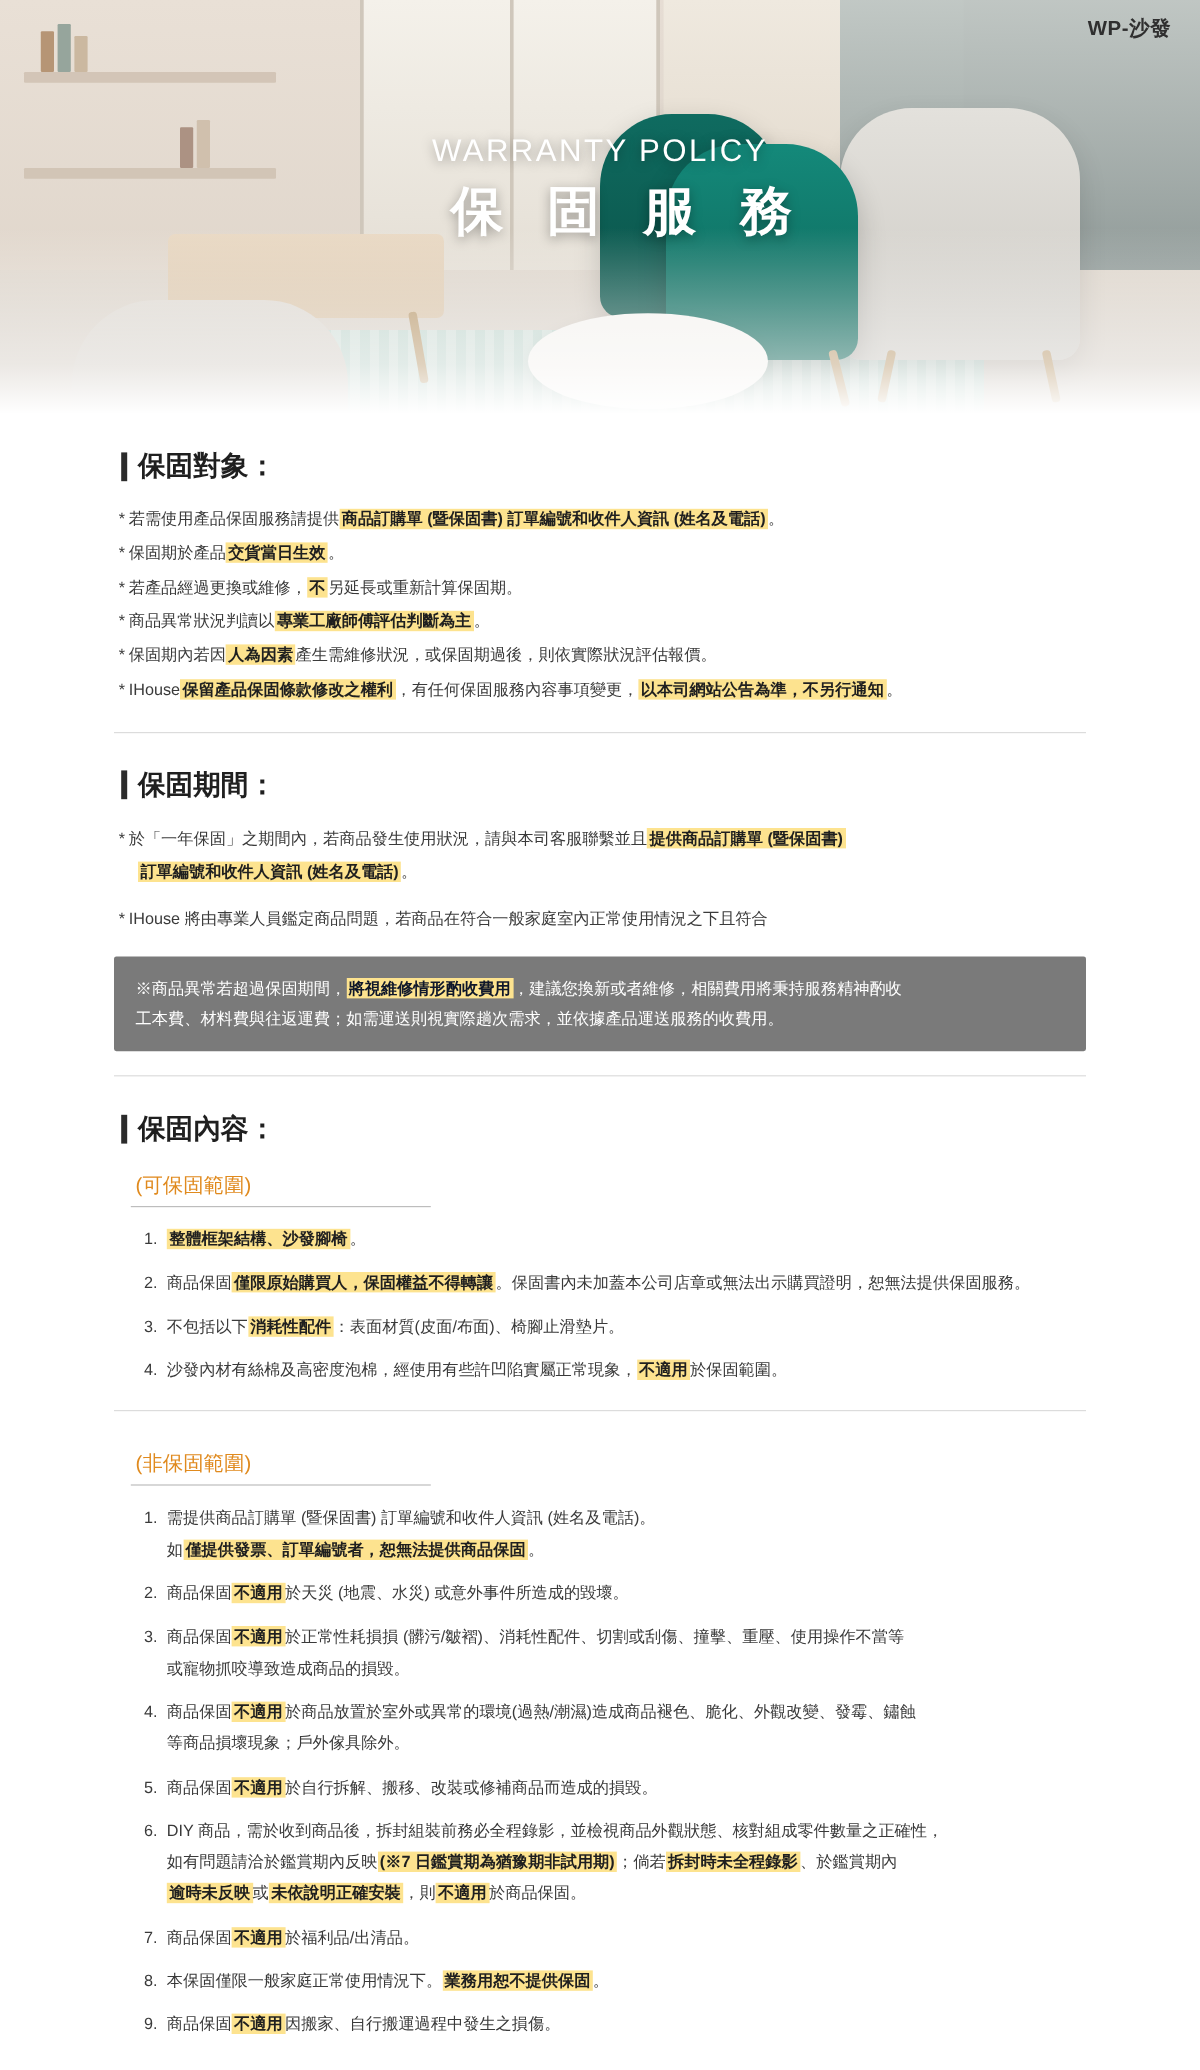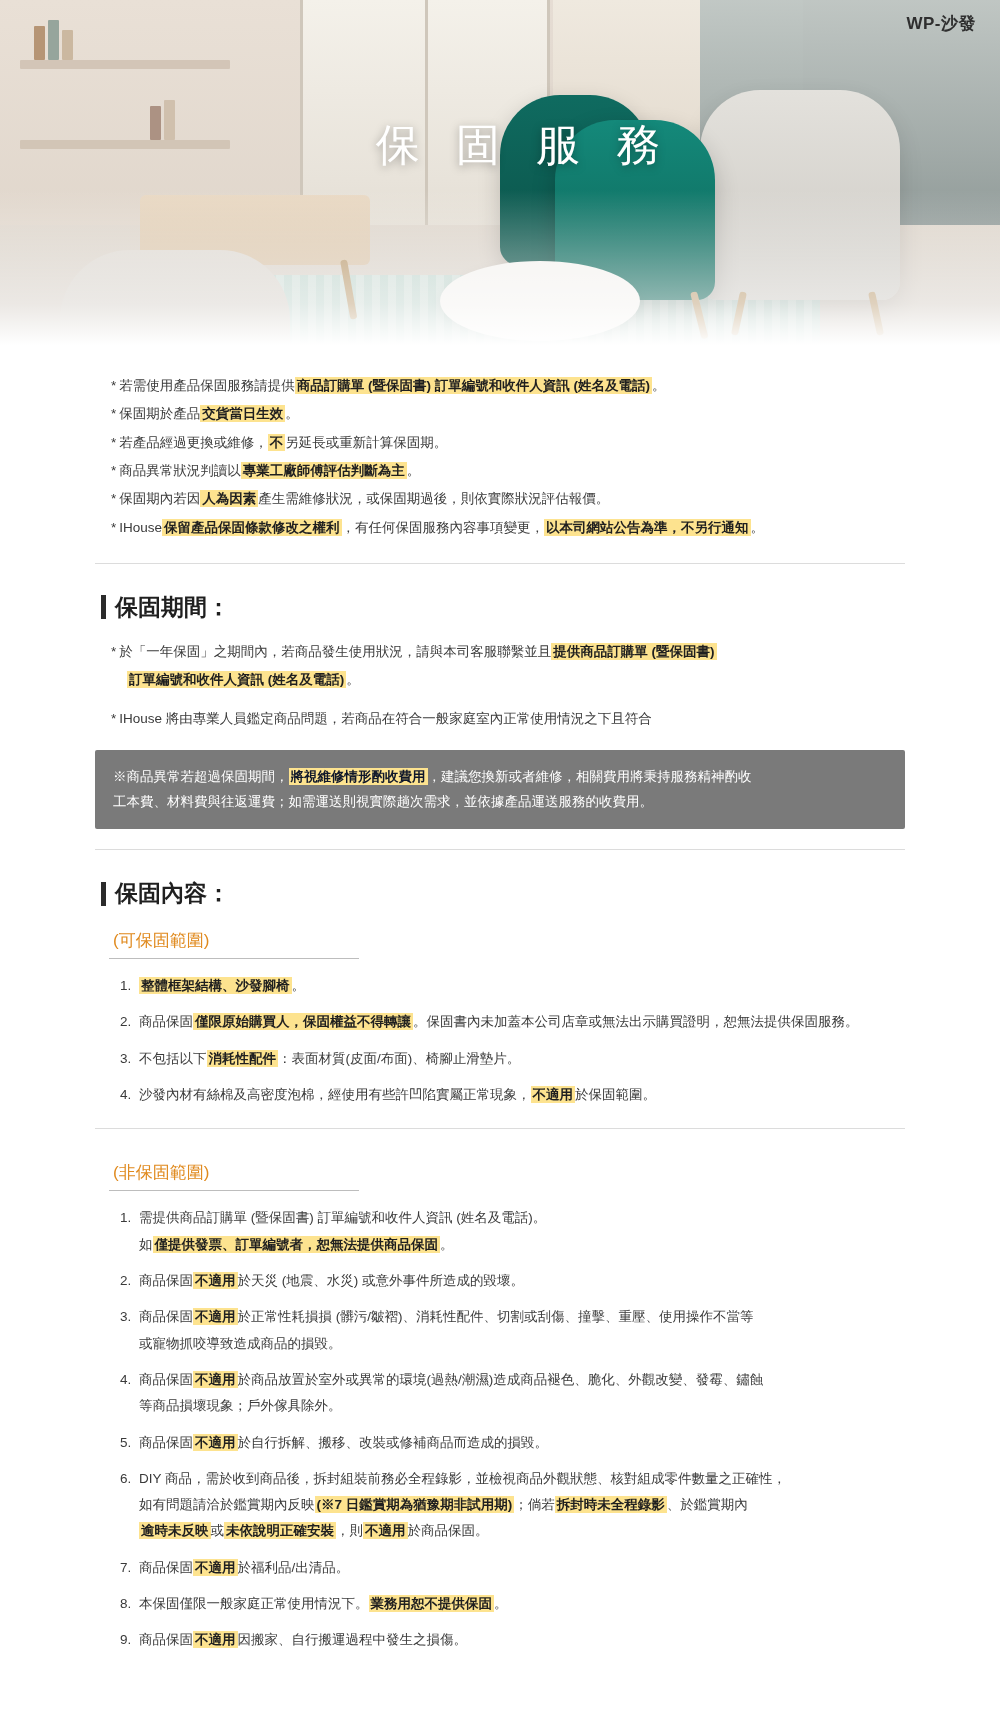--- a/index.html
+++ b/index.html
@@ -111,39 +111,39 @@
     font-size:17px; font-weight:bold; color:#2f2f2f; letter-spacing:.5px;
   }
   .hero-title-wrap {
     position:absolute; left:0; right:0; top:110px; text-align:center;
     color:#ffffff; text-shadow:0 2px 10px rgba(0,0,0,.35);
   }
   .hero-en {
     font-size:26px; letter-spacing:2px; font-weight:300;
   }
   .hero-zh {
-    font-size:44px; letter-spacing:12px; font-weight:400; margin-top:6px;margin-left:48px;
+    font-size:44px; letter-spacing:12px; font-weight:700; margin-top:6px;margin-left:48px;
   }
 
   
   .content { padding:0 95px 40px 95px; }
 
   .section { padding:28px 0 20px 0; }
   .section + .section { border-top:1px solid #dcdcdc; }
 
   .sec-head {
     display:flex; align-items:center; gap:9px;
     font-size:23px; font-weight:bold; color:#1f1f1f;
     margin-bottom:16px; padding-left:6px;
   }
   .sec-bar { width:5px; height:24px; background:#2b2b2b; display:inline-block; }
 
   .line {
     font-size:13.5px; line-height:1.95; color:#3a3a3a;
-    margin:0 0 2px 16px;
+    margin:0 0 2px 4px;
   }
   .line .star { margin-right:3px; }
   .ind { padding-left:16px; }
 
   .hl { background:#fde38f; padding:1px 2px; font-weight:bold; color:#1f1f1f; }
 
   .note-box {
     margin-top:18px;
     background:#7a7a7a; color:#ffffff;
     padding:14px 18px; border-radius:2px;
@@ -204,27 +204,32 @@
     <div class="leg" style="left:740px; top:292px; height:44px; transform:rotate(12deg);"></div>
     <div class="leg" style="left:868px; top:292px; height:44px; transform:rotate(-12deg);"></div>
     <div class="chair chair-grey2"></div>
     <div class="table-round"></div>
 
     <div class="hero-fade"></div>
 
     <div class="hero-code">WP-沙發</div>
 
     <div class="hero-title-wrap">
+      <div class="hero-en">WARRANTY POLICY</div>
       <div class="hero-zh">保 固 服 務</div>
     </div>
   </div>
 
   <div class="content">
 
     <div class="section">
+      <div class="sec-head">
+        <span class="sec-bar"></span>
+        <span>保固對象：</span>
+      </div>
 
       <p class="line">
         <span class="star">*</span>若需使用產品保固服務請提供<span class="hl">商品訂購單 (暨保固書) 訂單編號和收件人資訊 (姓名及電話)</span>。
       </p>
       <p class="line">
         <span class="star">*</span>保固期於產品<span class="hl">交貨當日生效</span>。
       </p>
       <p class="line">
         <span class="star">*</span>若產品經過更換或維修，<span class="hl">不</span>另延長或重新計算保固期。
       </p>

